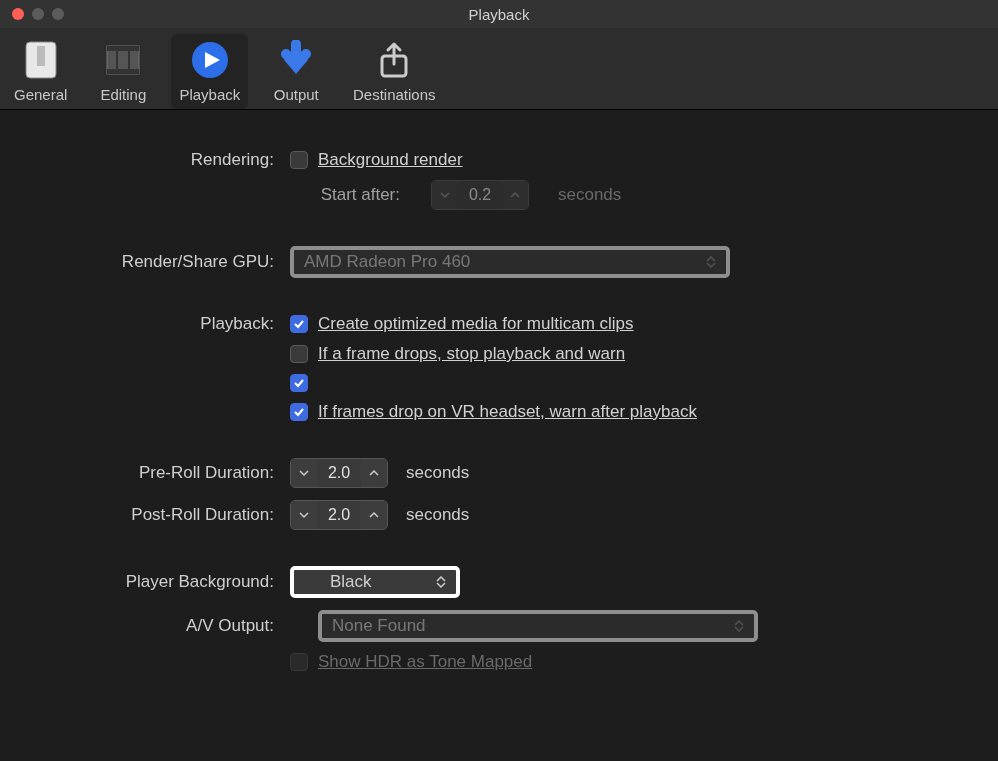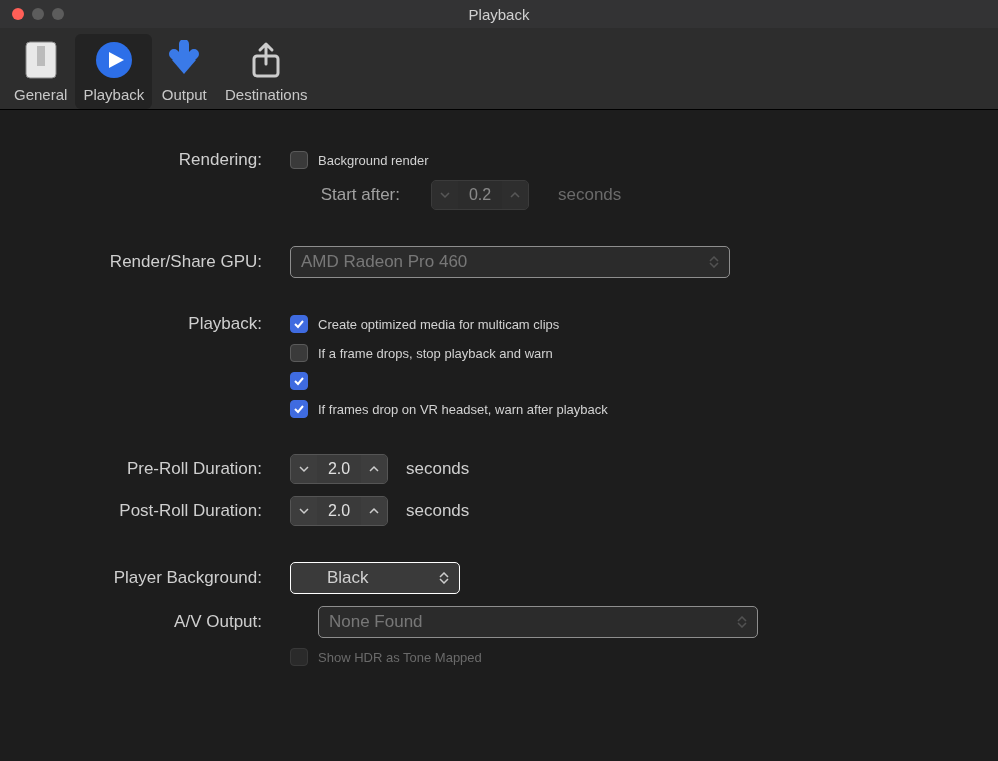--- a/index.html
+++ b/index.html
@@ -33,21 +33,21 @@
     left: 0; right: 0;
     text-align: center;
     color: #d0d0d0;
     font-size: 15px;
     pointer-events: none;
   }
   .toolbar {
     background: #2d2d2d;
     display: flex;
     padding: 6px 6px 0 6px;
-    gap: 0px;
+    gap: 16px;
     border-bottom: 1px solid #000;
   }
   .toolbar-item {
     display: flex;
     flex-direction: column;
     align-items: center;
     justify-content: flex-end;
     padding: 4px 8px 6px 8px;
     border-radius: 6px;
     cursor: pointer;
@@ -72,21 +72,21 @@
     padding: 40px 30px 0 30px;
   }
   .row {
     display: flex;
     align-items: center;
     margin-bottom: 10px;
   }
   .label-col {
     width: 260px;
     text-align: right;
-    padding-right: 28px;
+    padding-right: 16px;
     color: #cfcfcf;
     font-size: 17px;
   }
   .ctrl-col {
     display: flex;
     align-items: center;
     gap: 10px;
     flex: 1;
   }
   .checkbox {
@@ -103,21 +103,22 @@
   .checkbox.checked {
     background: #3f6be0;
     border-color: #3f6be0;
   }
   .checkbox.disabled {
     opacity: 0.45;
     cursor: default;
   }
   .check-label {
     color: #d2d2d2;
-    font-size: 13px;
+    font-size: 17px;
+    text-decoration: underline;
   }
   .check-label.disabled { color: #6a6a6a; }
   .stepper {
     display: flex;
     align-items: center;
     background: #3a3a3a;
     border: 1px solid #555;
     border-radius: 5px;
     height: 30px;
     overflow: hidden;
@@ -140,21 +141,21 @@
     font-size: 16px;
   }
   .suffix {
     color: #cfcfcf;
     font-size: 17px;
     margin-left: 8px;
   }
   .suffix.disabled { color: #6a6a6a; }
   .select {
     background: #3a3a3a;
-    border: 1px solid #ffffff;
+    border: 4px solid #ffffff;
     border-radius: 5px;
     height: 32px;
     display: flex;
     align-items: center;
     padding: 0 10px;
     color: #d0d0d0;
     font-size: 17px;
     position: relative;
     cursor: pointer;
   }
@@ -185,20 +186,32 @@
 
 <div class="toolbar">
   <div class="toolbar-item">
     <div class="toolbar-icon">
       <svg width="34" height="40" viewBox="0 0 34 40">
           <rect x="2" y="2" width="30" height="36" rx="4" fill="#e8e8e8" stroke="#888"></rect>
           <rect x="13" y="6" width="8" height="20" fill="#bbb"></rect>
         </svg>
     </div>
     <div class="toolbar-label">General</div>
+  </div>
+  <div class="toolbar-item">
+    <div class="toolbar-icon">
+      <svg width="40" height="40" viewBox="0 0 40 40">
+          <rect x="4" y="6" width="32" height="28" fill="#555" stroke="#777"></rect>
+          <rect x="4" y="6" width="32" height="5" fill="#333"></rect>
+          <rect x="4" y="29" width="32" height="5" fill="#333"></rect>
+          <line x1="14" y1="6" x2="14" y2="34" stroke="#333" stroke-width="2"></line>
+          <line x1="26" y1="6" x2="26" y2="34" stroke="#333" stroke-width="2"></line>
+        </svg>
+    </div>
+    <div class="toolbar-label">Editing</div>
   </div>
   <div class="toolbar-item selected">
     <div class="toolbar-icon">
       <svg width="40" height="40" viewBox="0 0 40 40">
           <circle cx="20" cy="20" r="18" fill="#2d6fe8"></circle>
           <polygon points="15,12 30,20 15,28" fill="#fff"></polygon>
         </svg>
     </div>
     <div class="toolbar-label">Playback</div>
   </div>

